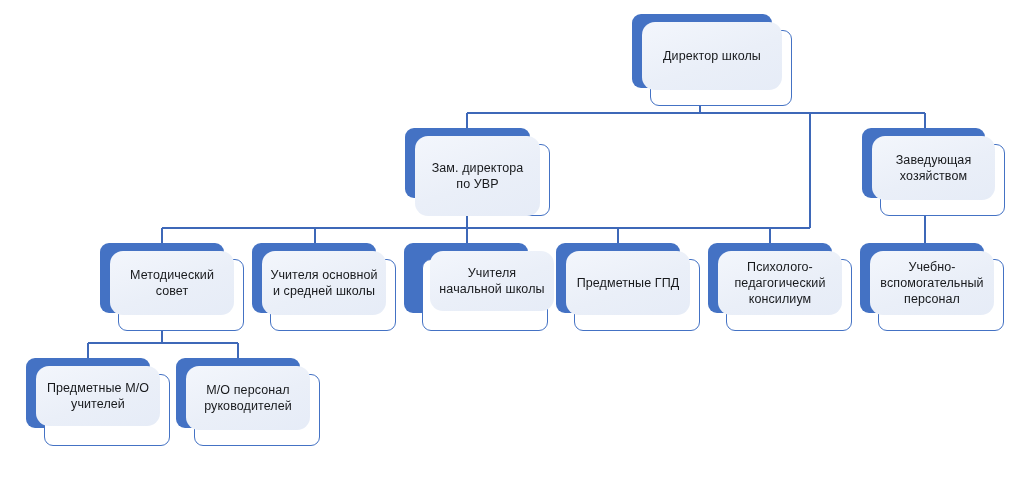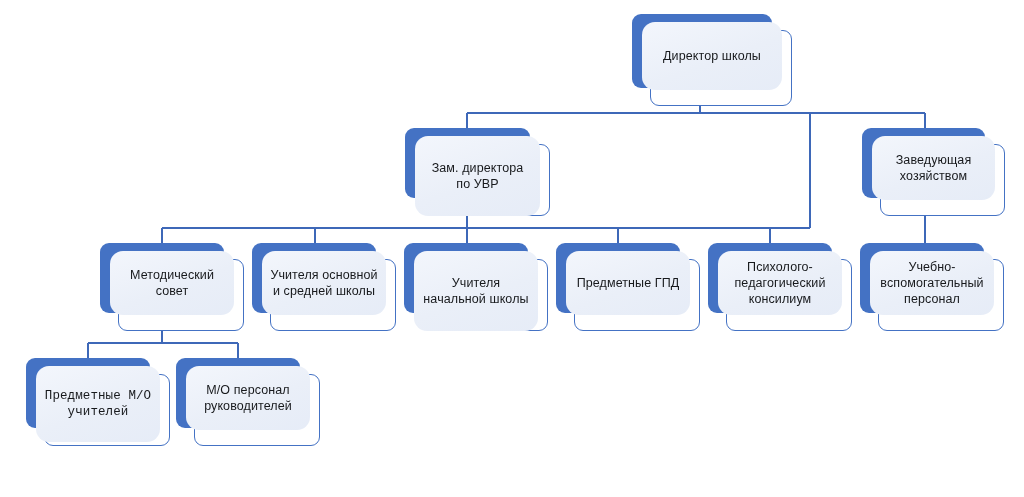--- a/index.html
+++ b/index.html
@@ -165,21 +165,21 @@
     <div class="card" style="width:124px;height:70px;"></div>
     <div class="panel" style="width:124px;height:64px;">
       <span class="label">Учителя основной
 и средней школы</span>
     </div>
   </div>
 
   <div class="node" style="left:404px; top:243px;">
     <div class="slab" style="width:124px;height:70px;"></div>
     <div class="card" style="width:124px;height:70px;"></div>
-    <div class="panel" style="width:124px;height:80px;">
+    <div class="panel" style="width:124px;height:60px;margin-left:16px;">
       <span class="label">Учителя
 начальной школы</span>
     </div>
   </div>
 
   <div class="node" style="left:556px; top:243px;">
     <div class="slab" style="width:124px;height:70px;"></div>
     <div class="card" style="width:124px;height:70px;"></div>
     <div class="panel" style="width:124px;height:64px;">
       <span class="label">Предметные ГПД</span>
@@ -202,21 +202,21 @@
     <div class="panel" style="width:124px;height:64px;">
       <span class="label">Учебно-
 вспомогательный
 персонал</span>
     </div>
   </div>
 
   <div class="node" style="left:26px; top:358px;">
     <div class="slab" style="width:124px;height:70px;"></div>
     <div class="card" style="width:124px;height:70px;"></div>
-    <div class="panel" style="width:124px;height:76px;font-family:Liberation Mono, monospace;">
+    <div class="panel" style="width:124px;height:60px;">
       <span class="label">Предметные М/О
 учителей</span>
     </div>
   </div>
 
   <div class="node" style="left:176px; top:358px;">
     <div class="slab" style="width:124px;height:70px;"></div>
     <div class="card" style="width:124px;height:70px;"></div>
     <div class="panel" style="width:124px;height:64px;">
       <span class="label">М/О персонал

